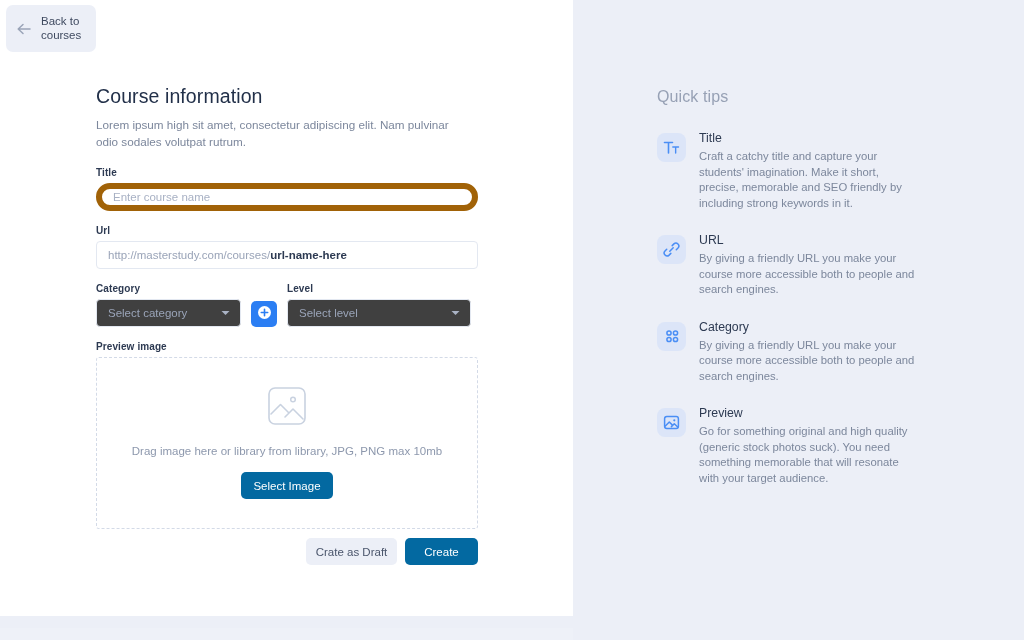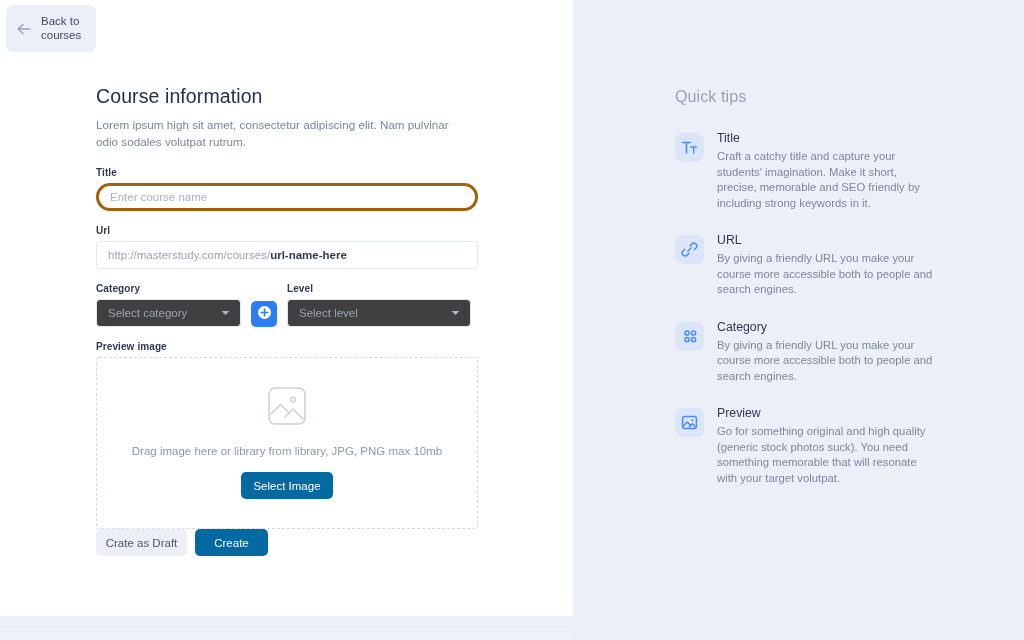--- a/index.html
+++ b/index.html
@@ -79,21 +79,21 @@
     font-weight: bold;
     color: #2d3a52;
     margin-bottom: 5px;
     display: block;
     letter-spacing: 0.1px;
   }
 
   .text-input {
     width: 382px;
     height: 28px;
-    border: 3px solid #a16207;
+    border: 6px solid #a16207;
     border-radius: 14px;
     background: #fff;
     font-family: "Liberation Sans", sans-serif;
     font-size: 11.5px;
     color: #9aa4b8;
     padding: 0 11px;
     outline: none;
     display: flex;
     align-items: center;
   }
@@ -178,22 +178,23 @@
     border: none;
     border-radius: 5px;
     font-family: "Liberation Sans", sans-serif;
     font-size: 11.5px;
     cursor: pointer;
   }
   .btn-select-image { width: 92px; height: 27px; }
 
   .actions {
     display: flex;
+    justify-content: flex-end;
     gap: 8px;
-    margin-top: 0;
+    margin-top: 9px;
     width: 382px;
   }
   .btn-draft {
     background: #eceff7;
     color: #4a556b;
     border: none;
     border-radius: 5px;
     font-family: "Liberation Sans", sans-serif;
     font-size: 11.5px;
     width: 91px;
@@ -204,21 +205,21 @@
 
   
   .right-panel {
     flex: 1;
     height: 640px;
     background: #eceff7;
     position: relative;
   }
   .tips-wrap {
     position: absolute;
-    left: 102px;
+    left: 84px;
     top: 88px;
     width: 262px;
   }
   .tips-title {
     font-size: 16px;
     color: #97a1b5;
     font-weight: 400;
     margin-bottom: 25px;
     letter-spacing: 0.1px;
   }
@@ -402,20 +403,20 @@
       <div class="tip">
         <div class="tip-icon">
           <svg width="17" height="17" viewBox="0 0 17 17">
             <rect x="1.6" y="2.6" width="13.8" height="11.8" rx="2.2" fill="none" stroke="#4a8ef5" stroke-width="1.5"></rect>
             <circle cx="11.3" cy="6.3" r="1.1" fill="#4a8ef5"></circle>
             <path d="M2.3 12 L6.3 8 L9.2 10.9 M8.4 12.6 L11.3 9.7 L14.7 13" fill="none" stroke="#4a8ef5" stroke-width="1.5" stroke-linecap="round" stroke-linejoin="round"></path>
           </svg>
         </div>
         <div class="tip-body">
           <div class="tip-title">Preview</div>
-          <div class="tip-text">Go for something original and high quality (generic stock photos suck). You need something memorable that will resonate with your target volutpat.</div>
+          <div class="tip-text">Go for something original and high quality (generic stock photos suck). You need something memorable that will resonate with your target audience.</div>
         </div>
       </div>
 
     </div>
   </div>
 
 </div>
 
 </body></html>

